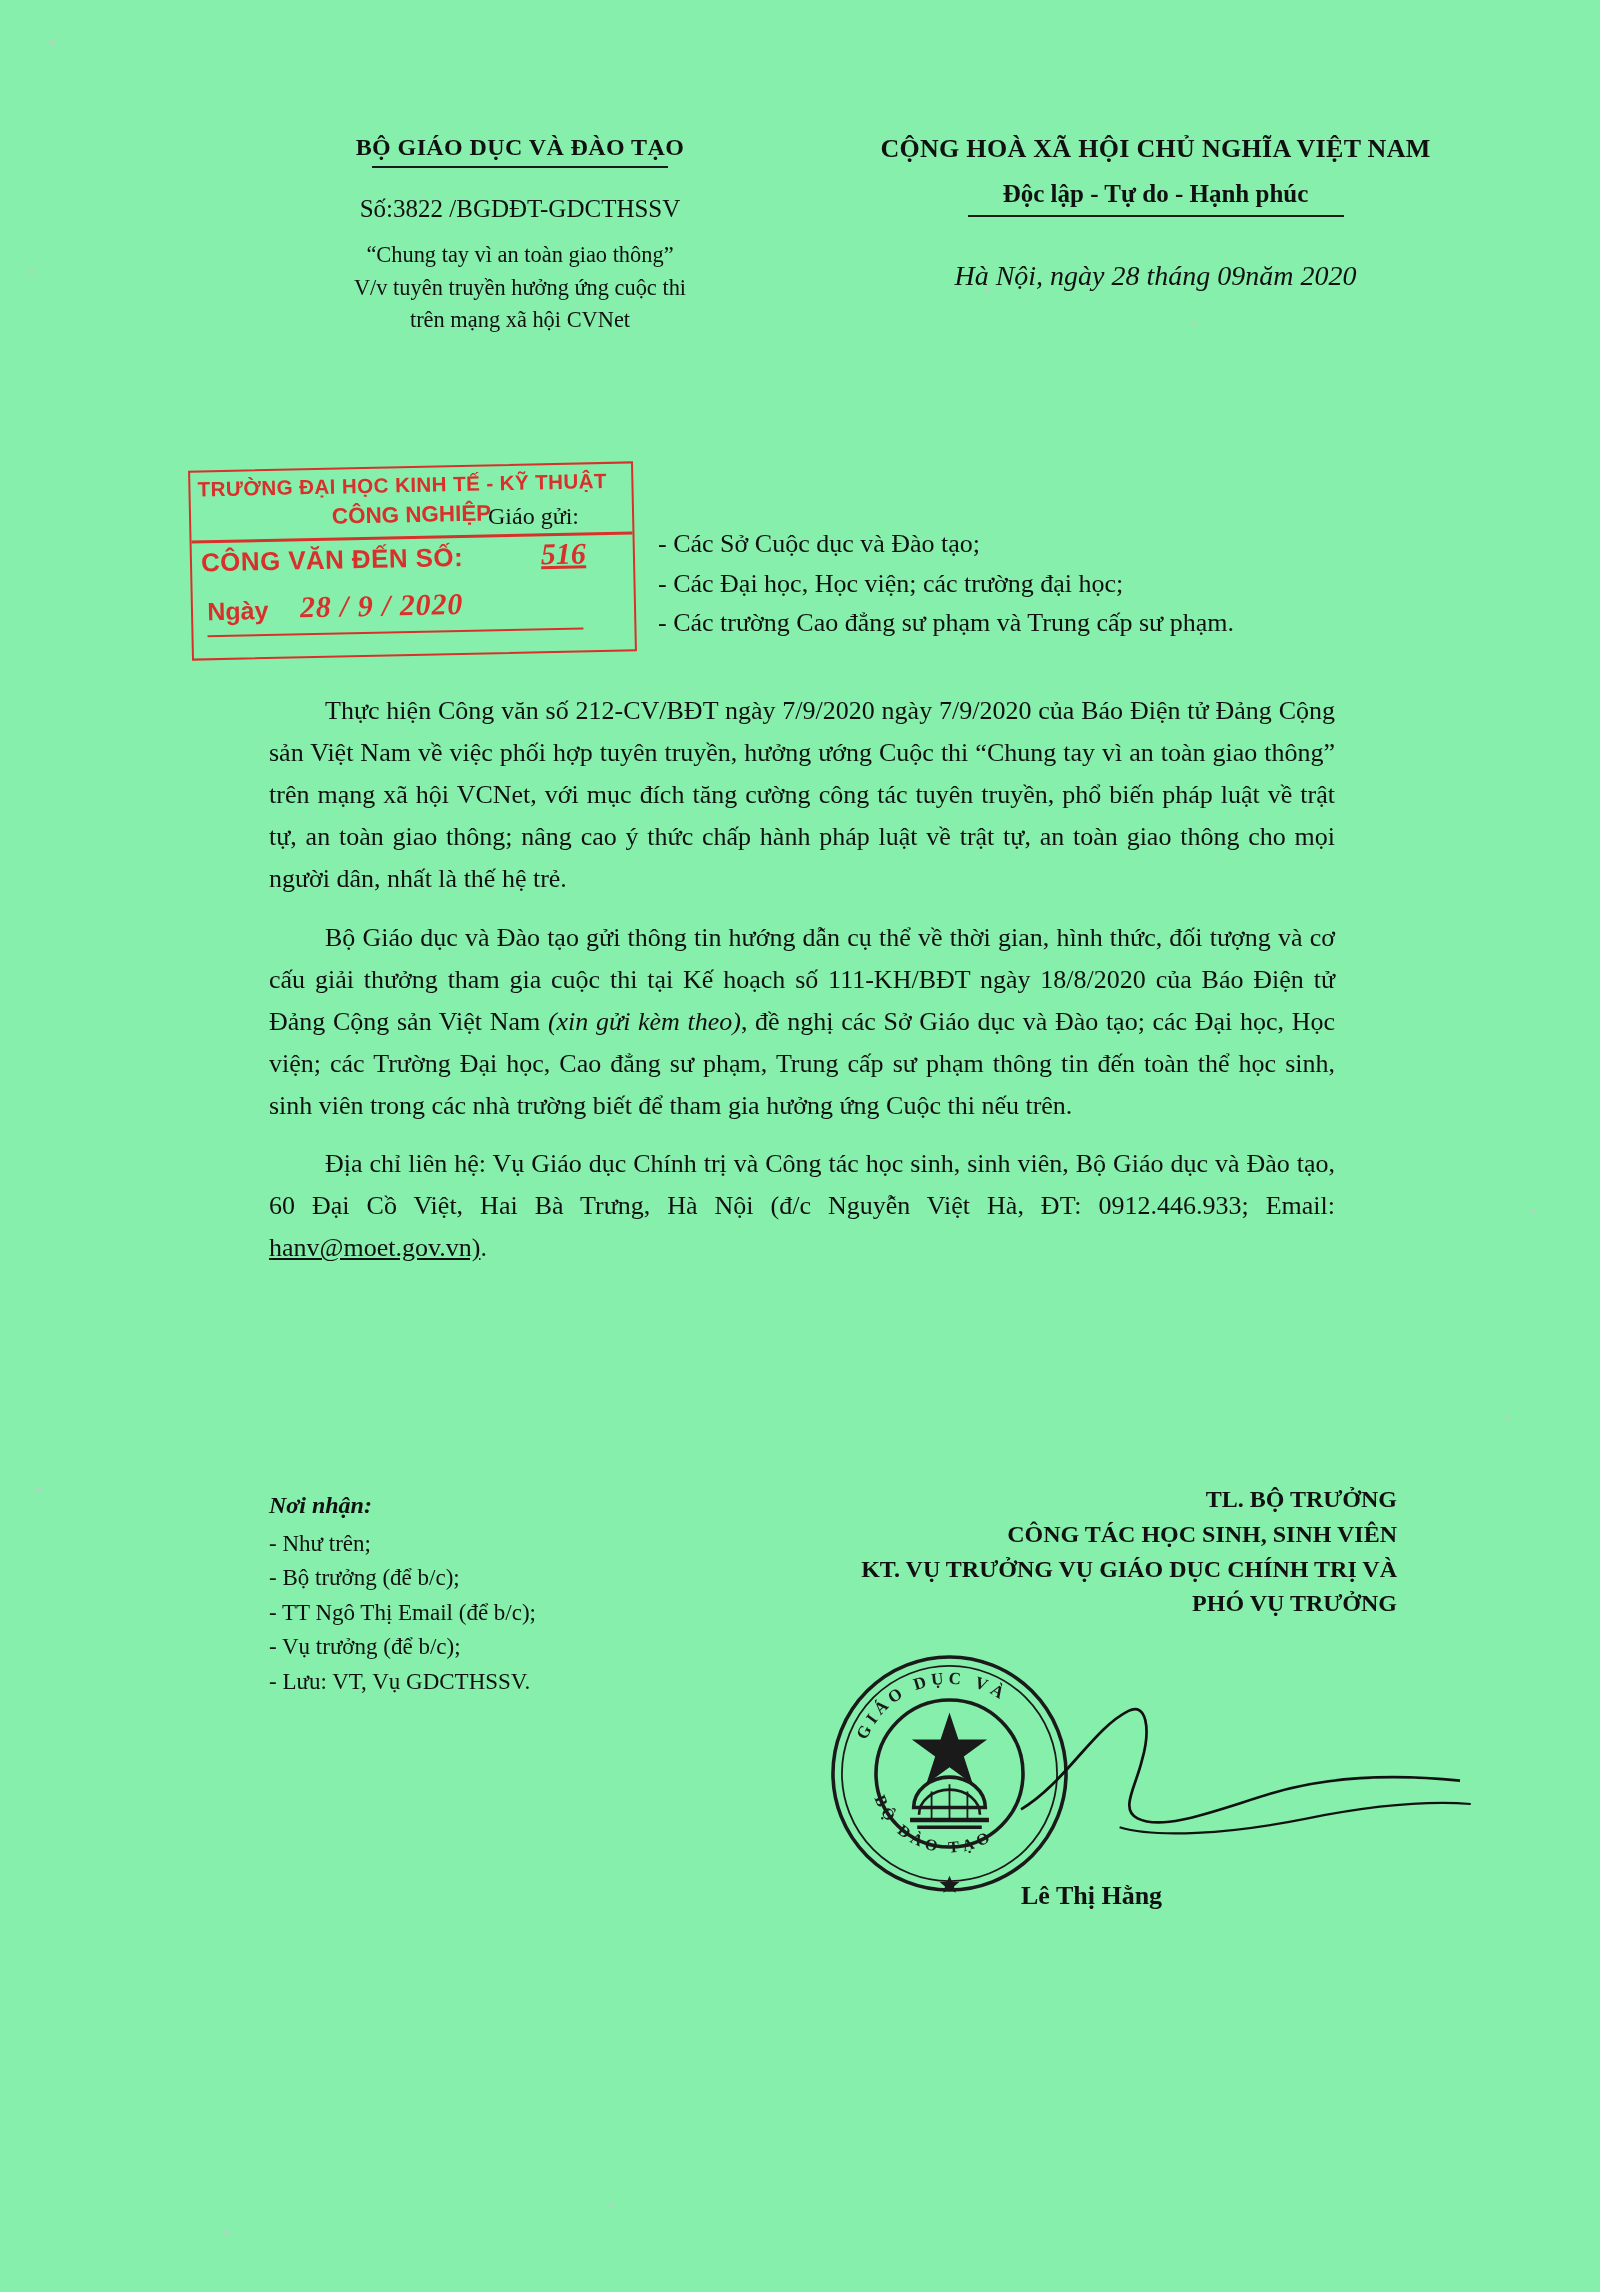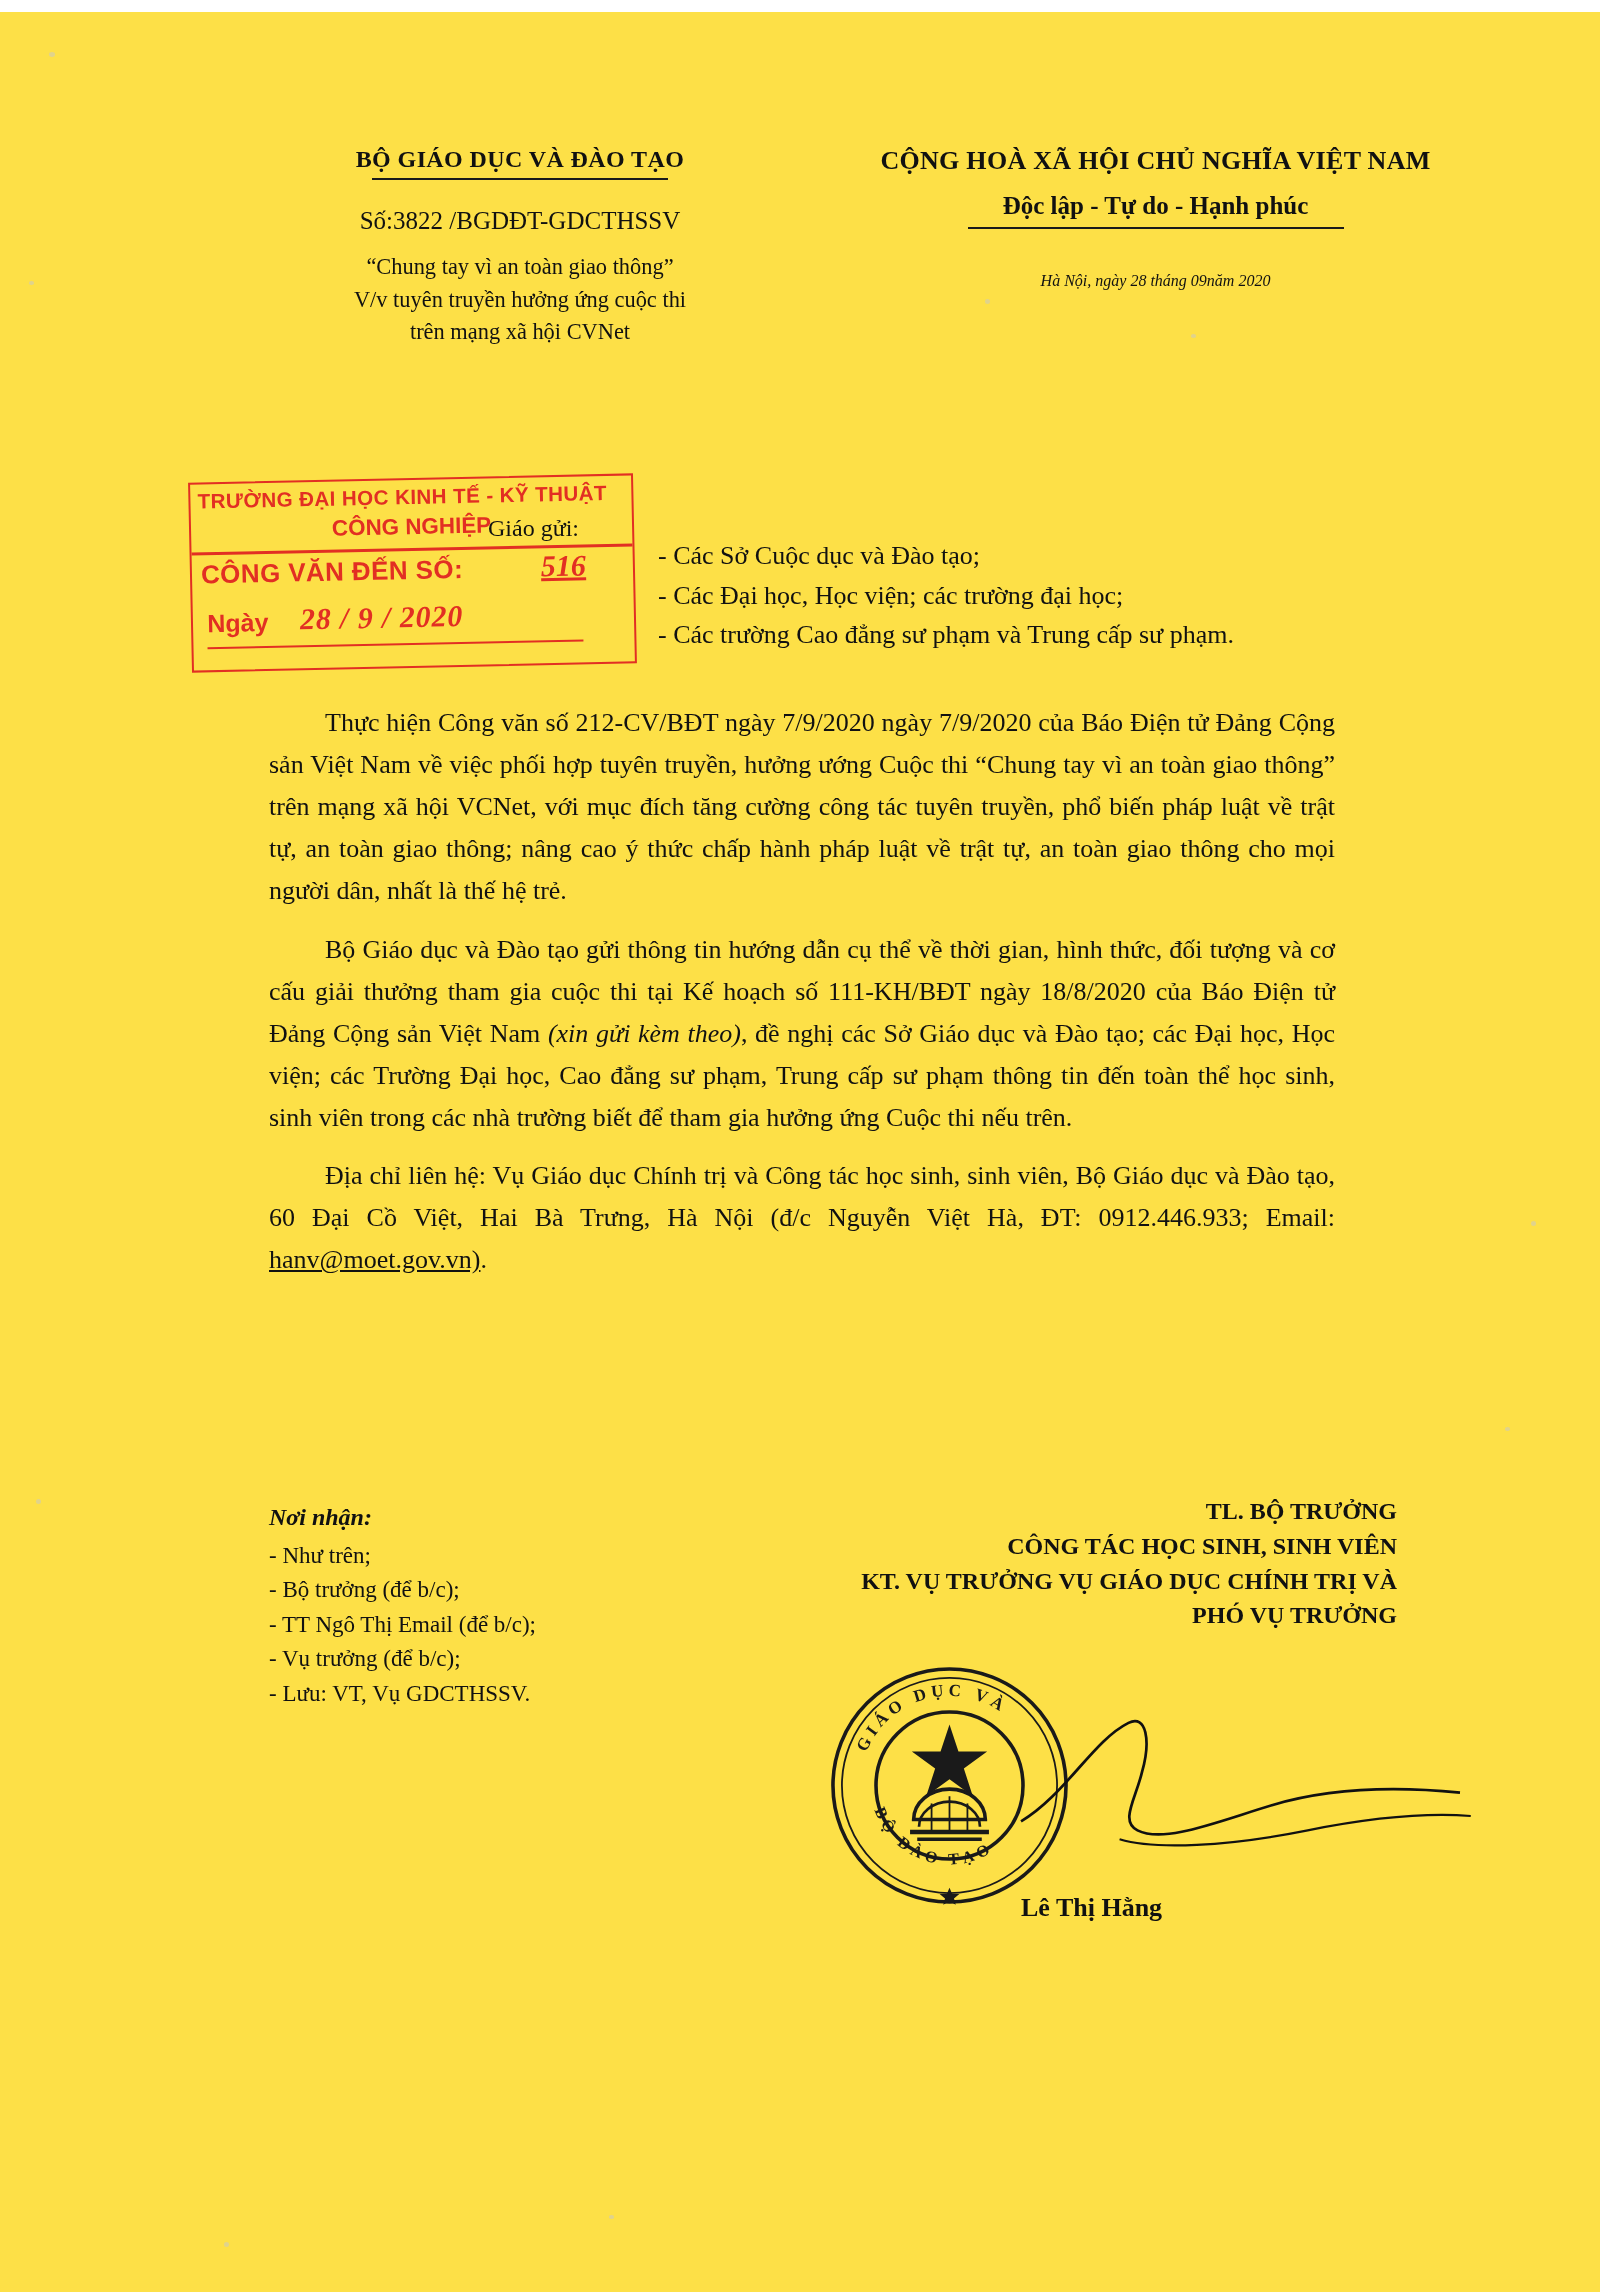--- a/index.html
+++ b/index.html
@@ -11,22 +11,21 @@
     width: 1600px;
     height: 2293px;
     position: relative;
     font-family: "Liberation Serif", serif;
     color: #111111;
     overflow: hidden;
   }
   .page {
     position: absolute;
     inset: 0;
-    background: #fde047;
-    margin-top: 12px;
+    background: #86efac;
   }
   
   .header {
     position: absolute;
     top: 134px;
     left: 0;
     width: 100%;
     display: flex;
     justify-content: flex-start;
   }
@@ -78,21 +77,21 @@
     font-size: 25px;
     margin-top: 27px;
     white-space: nowrap;
   }
   .subject {
     font-size: 22.4px;
     line-height: 1.45;
     margin-top: 16px;
   }
   .place-date {
-    font-size: 16px;
+    font-size: 28px;
     font-style: italic;
     margin-top: 43px;
     white-space: nowrap;
   }
   
   .kinh-gui {
     position: absolute;
     left: 488px;
     top: 503px;
     font-size: 24px;

